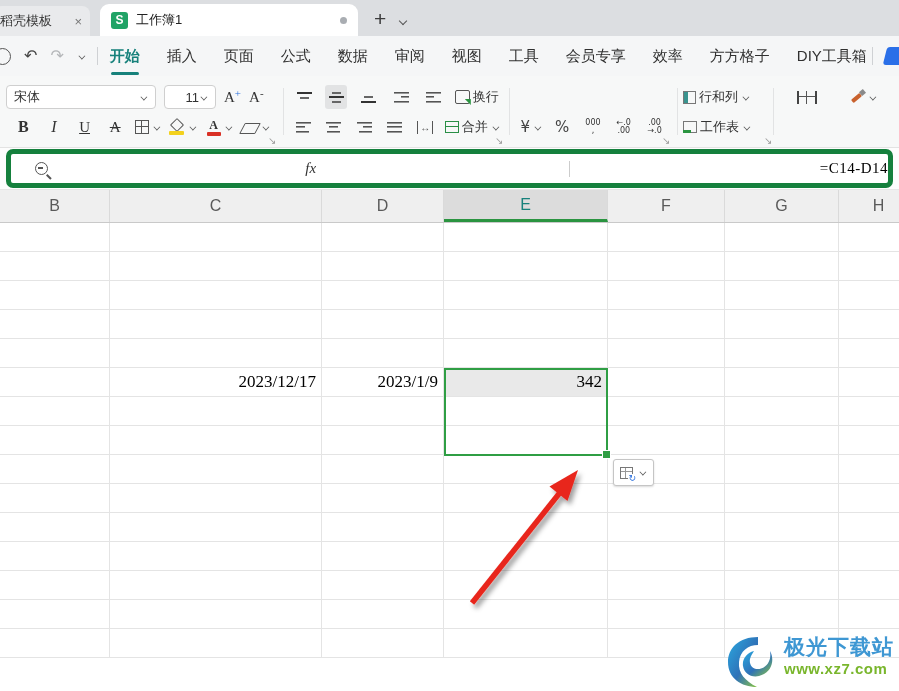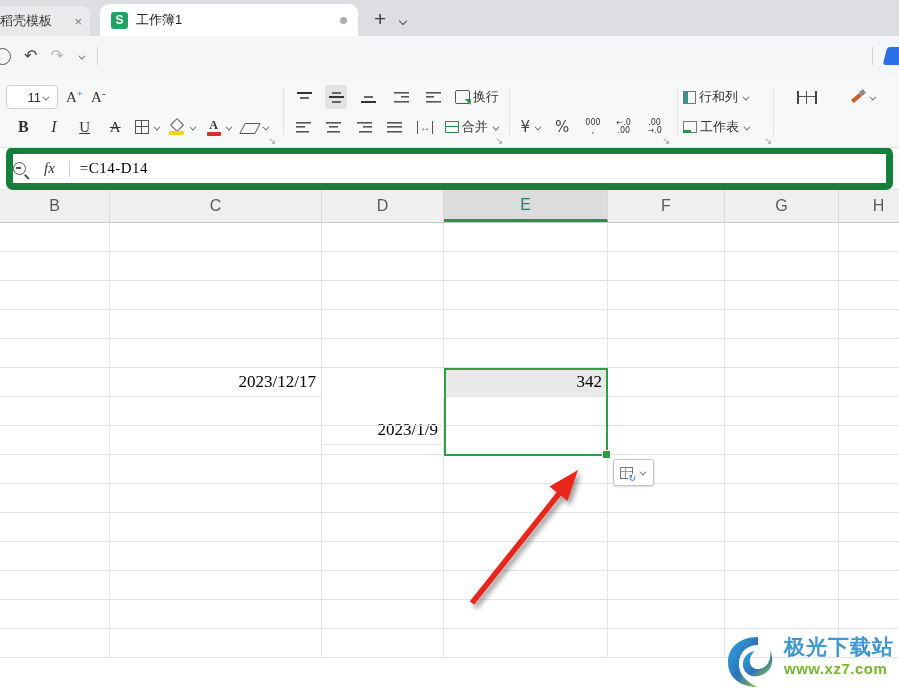--- a/index.html
+++ b/index.html
@@ -115,22 +115,22 @@
   .ic-brush{width:15px;height:14px;position:relative;}
   .ic-brush::before{content:"";position:absolute;left:1px;top:6px;width:11px;height:4px;background:#c9622e;
                     transform:rotate(-40deg);border-radius:1px;}
   .ic-brush::after{content:"";position:absolute;right:0;top:0;width:5px;height:5px;background:#8a8a8a;
                    transform:rotate(-40deg);}
   .ic-cellsty{width:13px;height:13px;border:1.4px solid #555;box-sizing:border-box;position:relative;}
   .ic-cellsty::after{content:"";position:absolute;left:2.5px;top:2.5px;right:2.5px;bottom:2.5px;border:1.2px solid #999;}
 
   
   .fbar{height:41px;background:#fdfdfd;display:flex;align-items:center;border-bottom:1px solid #e7e7e7;}
-  .fbox{flex:1;height:29px;margin:0 6px;border:7px solid #15803d;border-radius:7px;background:#fff;
-        display:flex;align-items:center;}
+  .fbox{flex:1;height:29px;margin:0 6px;border:5px solid #15803d;border-radius:7px;background:#fff;
+        display:flex;align-items:center;padding-left:24px;justify-content:space-between;}
   .mag{width:11px;height:11px;border:1.6px solid #555;border-radius:50%;position:relative;flex:none;}
   .mag::before{content:"";position:absolute;left:2px;top:4px;width:5px;height:1.5px;background:#555;}
   .mag::after{content:"";position:absolute;right:-4.5px;bottom:-3.5px;width:6px;height:1.6px;background:#555;transform:rotate(45deg);}
   .fx{font-family:"Liberation Serif",serif;font-style:italic;font-size:15px;color:#333;margin:0 14px 0 18px;}
   .fdiv{width:1px;height:16px;background:#ccc;margin-right:10px;}
   .formula{font-family:"Liberation Serif","DejaVu Serif",serif;font-size:15px;color:#000;letter-spacing:.5px;}
 
   
   .cheads{height:32px;display:flex;background:#efefef;border-bottom:1px solid #c9c9c9;overflow:hidden;}
   .colh{flex:none;height:32px;display:flex;align-items:center;justify-content:center;font-size:16px;
@@ -185,28 +185,46 @@
   </div>
 
   <div class="menubar">
     <div class="qicons">
       <span class="qcircle"></span>
       <span class="qglyph">↶</span>
       <span class="qglyph dis">↷</span>
       <span class="chv sm"></span>
     </div>
     <div class="vdiv"></div>
+    <div class="mtabs">
+        <div class="mtab active">开始</div>
+        <div class="mtab">插入</div>
+        <div class="mtab">页面</div>
+        <div class="mtab">公式</div>
+        <div class="mtab">数据</div>
+        <div class="mtab">审阅</div>
+        <div class="mtab">视图</div>
+        <div class="mtab">工具</div>
+        <div class="mtab">会员专享</div>
+        <div class="mtab">效率</div>
+        <div class="mtab">方方格子</div>
+        <div class="mtab">DIY工具箱</div>
+      </div>
     <div class="ai-div"></div>
     <div class="ai-badge"></div>
   </div>
 
   <div class="ribbon">
 
     <div class="sec" style="left:0;width:282px;">
       <div class="r1" style="padding-left:6px;gap:8px;">
+        <div class="cbx" style="width:150px;">
+          <span>宋体</span>
+          <span class="chv sm"></span>
+        </div>
         <div class="cbx" style="width:52px;justify-content:flex-end;">
           <span>11</span>
           <span class="chv sm"></span>
         </div>
         <div class="azbtn">
           <span>A</span>
           <span class="sign plus">+</span>
         </div>
         <div class="azbtn">
           <span>A</span>
@@ -418,21 +436,21 @@
           <div class="gcell" style="width: 212px;"></div>
           <div class="gcell" style="width: 122px;"></div>
           <div class="gcell" style="width: 164px;"></div>
           <div class="gcell" style="width: 117px;"></div>
           <div class="gcell" style="width: 114px;"></div>
           <div class="gcell" style="width: 80px;"></div>
         </div>
         <div class="grow">
           <div class="gcell" style="width: 110px;"></div>
           <div class="gcell" style="width: 212px;">2023/12/17</div>
-          <div class="gcell" style="width: 122px; margin-top: 48px;">2023/1/9</div>
+          <div class="gcell" style="width: 122px;">2023/1/9</div>
           <div class="gcell selbg" style="width: 164px;">342</div>
           <div class="gcell" style="width: 117px;"></div>
           <div class="gcell" style="width: 114px;"></div>
           <div class="gcell" style="width: 80px;"></div>
         </div>
         <div class="grow">
           <div class="gcell" style="width: 110px;"></div>
           <div class="gcell" style="width: 212px;"></div>
           <div class="gcell" style="width: 122px;"></div>
           <div class="gcell" style="width: 164px;"></div>

